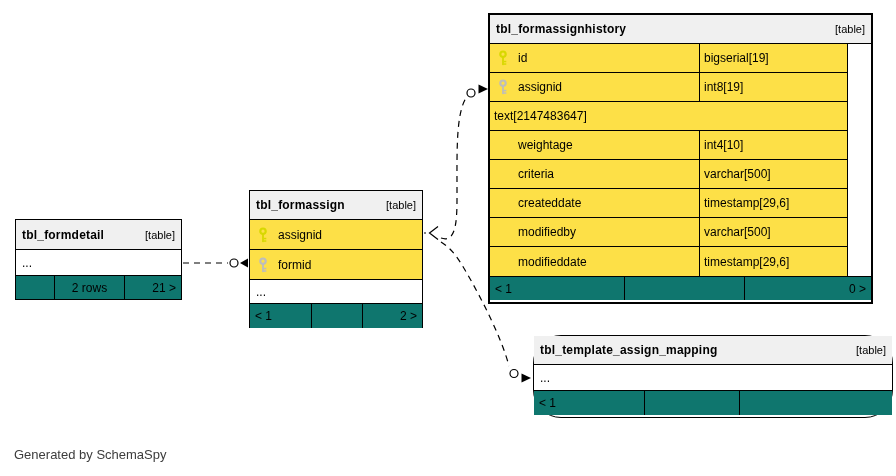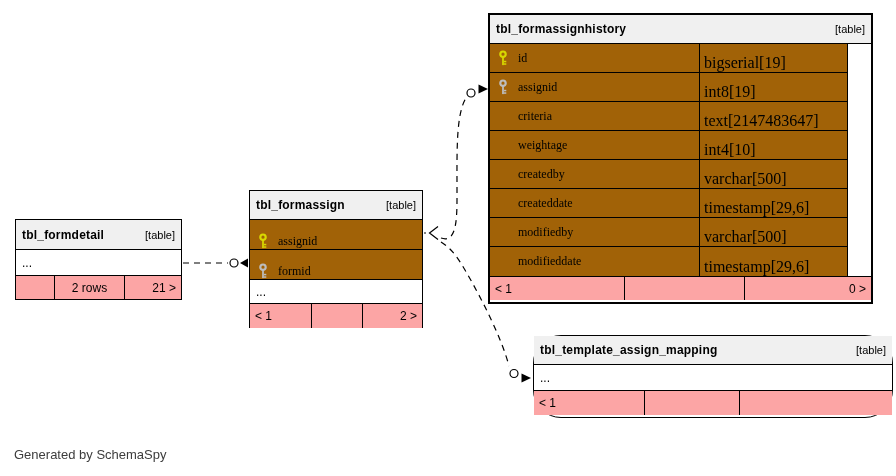--- a/index.html
+++ b/index.html
@@ -11,32 +11,32 @@
 
   .tbl{position:absolute;box-sizing:border-box;background:#fff;border:1px solid #000;z-index:2;}
   .tbl.primary{border-width:2px;}
   .thead{
     display:flex;align-items:center;justify-content:space-between;
     background:var(--header-bg,#f0f0f0);border-bottom:1px solid #000;
     padding:0 6px;box-sizing:border-box;
   }
   .tname{font-weight:bold;font-size:12px;letter-spacing:.2px;}
   .ttag{font-size:11px;font-weight:normal;}
-  .crow{display:flex;align-items:flex-end;border-bottom:1px solid #000;box-sizing:border-box;background:#a16207;font-family:Liberation Serif, serif;}
+  .crow{display:flex;align-items:center;border-bottom:1px solid #000;box-sizing:border-box;background:#fde047;}
   .crow:last-of-type{border-bottom:none;}
   .cname{display:flex;align-items:center;box-sizing:border-box;padding-left:8px;font-size:12px;}
-  .ctype{box-sizing:border-box;padding-left:4px;font-size:16px;}
+  .ctype{box-sizing:border-box;padding-left:4px;font-size:12px;}
   .keyslot{width:10px;height:16px;margin-right:10px;flex:0 0 10px;}
   .keyicon{width:10px;height:16px;display:block;}
   .keyicon.pk .khead{stroke:var(--primary-key,#d8d800);}
   .keyicon.pk .kpart{fill:var(--primary-key,#d8d800);}
   .keyicon.fk .khead{stroke:var(--foreign-key,#bdbdbd);}
   .keyicon.fk .kpart{fill:var(--foreign-key,#bdbdbd);}
   .ellipsisrow{display:flex;align-items:center;padding-left:6px;font-size:12px;border-bottom:1px solid #000;box-sizing:border-box;background:#fff;}
-  .tfoot{display:grid;box-sizing:border-box;background:#fca5a5;font-size:12px;}
+  .tfoot{display:grid;box-sizing:border-box;background:#0f766e;font-size:12px;}
   .fcell{display:flex;align-items:center;box-sizing:border-box;padding:0 5px;}
   .fcell:nth-child(2),.fcell:nth-child(3){border-left:1px solid #000;}
   .fcell.c1{justify-content:flex-start;}
   .fcell.c2{justify-content:center;}
   .fcell.c3{justify-content:flex-end;}
 
   
   #t-formdetail{left:15px;top:219px;width:167px;height:81px;}
   #t-formdetail .thead{height:30px;gap:29px;}
   #t-formdetail .ellipsisrow{height:26px;}
@@ -174,37 +174,33 @@
                 <rect class="kpart" x="4.1" y="6.5" width="1.8" height="8.6"></rect>
                 <rect class="kpart" x="5.9" y="10.8" width="2.4" height="1.5"></rect>
                 <rect class="kpart" x="5.9" y="13.3" width="2.4" height="1.5"></rect>
               </svg>
             </span>
             <span>assignid</span>
           </div>
           <div class="ctype">int8[19]</div>
         </div>
         <div class="crow">
+          <div class="ctype">text[2147483647]</div>
+        </div>
+        <div class="crow">
+          <div class="cname">
+            <span class="keyslot"></span>
+            <span>weightage</span>
+          </div>
+          <div class="ctype">int4[10]</div>
+        </div>
+        <div class="crow">
           <div class="cname">
             <span class="keyslot"></span>
             <span>criteria</span>
-          </div>
-          <div class="ctype">text[2147483647]</div>
-        </div>
-        <div class="crow">
-          <div class="cname">
-            <span class="keyslot"></span>
-            <span>weightage</span>
-          </div>
-          <div class="ctype">int4[10]</div>
-        </div>
-        <div class="crow">
-          <div class="cname">
-            <span class="keyslot"></span>
-            <span>createdby</span>
           </div>
           <div class="ctype">varchar[500]</div>
         </div>
         <div class="crow">
           <div class="cname">
             <span class="keyslot"></span>
             <span>createddate</span>
           </div>
           <div class="ctype">timestamp[29,6]</div>
         </div>

